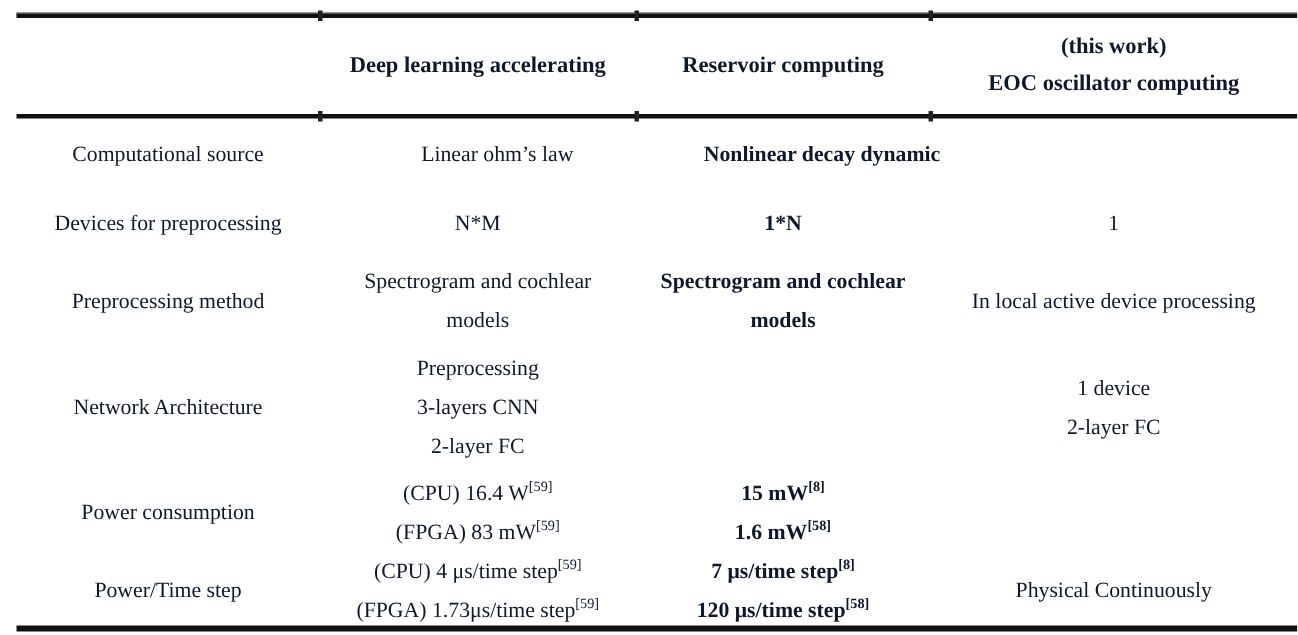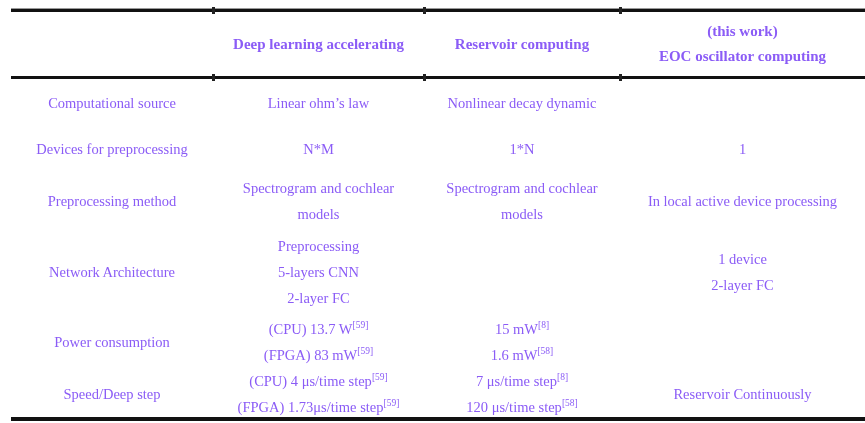--- a/index.html
+++ b/index.html
@@ -6,21 +6,21 @@
     margin: 0;
     padding: 0;
     background: #ffffff;
   }
   #page {
     position: relative;
     width: 865px;
     height: 423px;
     background: #ffffff;
     font-family: "Liberation Serif", "DejaVu Serif", serif;
-    color: #8b5cf6;
+    color: #0f172a;
     overflow: hidden;
   }
   #table {
     position: absolute;
     left: 11px;
     top: 9px;
     width: 854px;
   }
   .rule {
     position: relative;
@@ -50,31 +50,31 @@
     display: flex;
     flex-direction: column;
     justify-content: center;
     align-items: center;
     text-align: center;
     font-size: 14.5px;
     line-height: 26px;
   }
   .c1 { width: 202px; }
   .c2 { width: 211px; }
-  .c3 { width: 196px; }
+  .c3 { width: 196px; font-weight: bold; }
   .c4 { width: 245px; }
 
   #header-row { height: 64px; }
   #header-row .cell {
     font-weight: bold;
     font-size: 15px;
     line-height: 25px;
   }
 
-  #table-body .row:nth-child(1) { height: 47px; }
+  #table-body .row:nth-child(1) { height: 47px; gap: 13px; }
   #table-body .row:nth-child(2) { height: 46px; }
   #table-body .row:nth-child(3) { height: 58px; align-items: center; }
   #table-body .row:nth-child(4) { height: 84px; }
   #table-body .row:nth-child(5) { height: 56px; }
   #table-body .row:nth-child(6) { height: 47px; }
 
   .line { white-space: nowrap; }
   .line sup {
     font-size: 9.5px;
     line-height: 0;
@@ -152,55 +152,55 @@
           </div>
     <div class="cell c4 data">
             <div class="line"><span>In local active device processing</span></div>
           </div>
   </div>
 
   <div class="row">
     <div class="cell c1 label">Network Architecture</div>
     <div class="cell c2 data">
             <div class="line"><span>Preprocessing</span></div>
-            <div class="line"><span>5-layers CNN</span></div>
+            <div class="line"><span>3-layers CNN</span></div>
             <div class="line"><span>2-layer FC</span></div>
           </div>
     <div class="cell c3 data">
           </div>
     <div class="cell c4 data">
             <div class="line"><span>1 device</span></div>
             <div class="line"><span>2-layer FC</span></div>
           </div>
   </div>
 
   <div class="row">
     <div class="cell c1 label">Power consumption</div>
     <div class="cell c2 data">
-            <div class="line"><span>(CPU) 13.7 W</span><sup>[59]</sup></div>
+            <div class="line"><span>(CPU) 16.4 W</span><sup>[59]</sup></div>
             <div class="line"><span>(FPGA) 83 mW</span><sup>[59]</sup></div>
           </div>
     <div class="cell c3 data">
             <div class="line"><span>15 mW</span><sup>[8]</sup></div>
             <div class="line"><span>1.6 mW</span><sup>[58]</sup></div>
           </div>
   </div>
 
   <div class="row">
-    <div class="cell c1 label">Speed/Deep step</div>
+    <div class="cell c1 label">Power/Time step</div>
     <div class="cell c2 data">
             <div class="line"><span>(CPU) 4 μs/time step</span><sup>[59]</sup></div>
             <div class="line"><span>(FPGA) 1.73μs/time step</span><sup>[59]</sup></div>
           </div>
     <div class="cell c3 data">
             <div class="line"><span>7 μs/time step</span><sup>[8]</sup></div>
             <div class="line"><span>120 μs/time step</span><sup>[58]</sup></div>
           </div>
     <div class="cell c4 data">
-            <div class="line"><span>Reservoir Continuously</span></div>
+            <div class="line"><span>Physical Continuously</span></div>
           </div>
   </div>
 </div>
 
     <div class="rule bottom"></div>
 
   </div>
 </div>
 
 </body></html>

